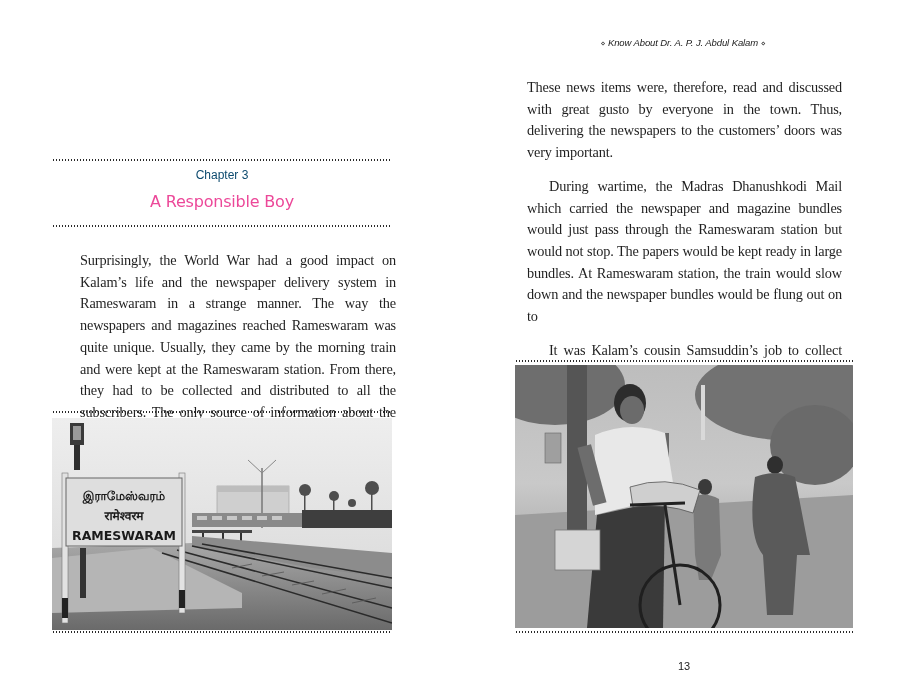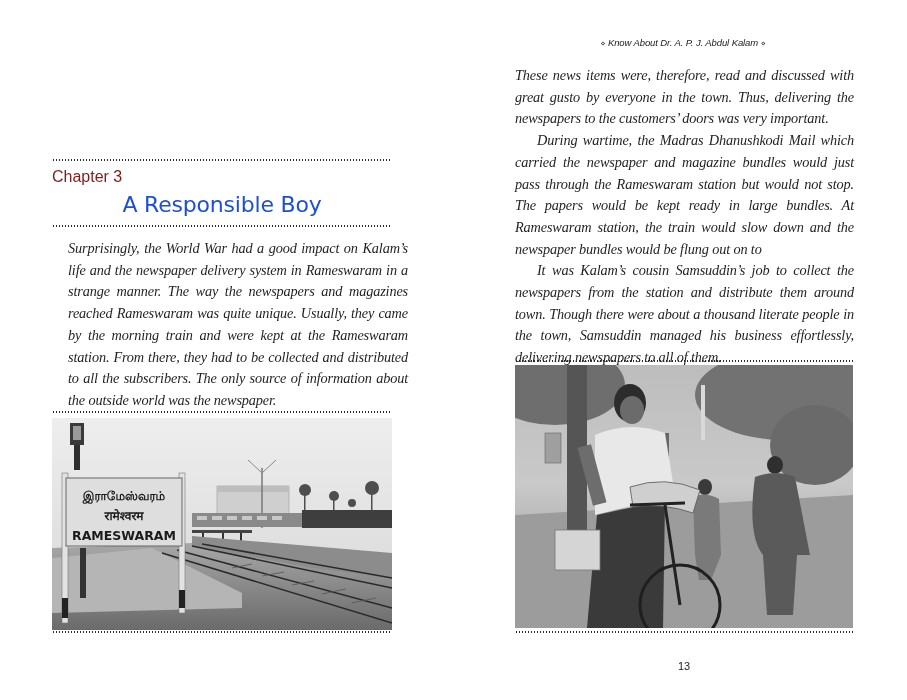--- a/index.html
+++ b/index.html
@@ -18,34 +18,34 @@
   }
   .running-head .orn { font-style:normal; font-size:8px; color:#333; }
 
   .dots {
     position:absolute; height:2px;
     background-image: radial-gradient(circle, #2a2a2a 0.9px, transparent 1.1px);
     background-size:3px 2px; background-repeat:repeat-x;
   }
 
   .chapter-label {
-    position:absolute; left:52px; width:340px; top:168px; 
-    font-family:"Liberation Sans", "DejaVu Sans", sans-serif; font-size:16px; color:#7f1d1d;
+    position:absolute; left:52px; width:340px; top:168px; text-align:center;
+    font-family:"Liberation Sans", "DejaVu Sans", sans-serif; font-size:12px; color:#0c4a6e;
   }
   .chapter-title {
     position:absolute; left:52px; width:340px; top:192px; text-align:center;
-    font-family:"DejaVu Sans", "Liberation Sans", sans-serif; font-size:22px; color:#1d4ed8;
+    font-family:"DejaVu Sans", "Liberation Sans", sans-serif; font-size:16px; color:#ec4899;
     letter-spacing:-0.2px;
   }
 
   .text-block {
     position:absolute; font-size:14.3px; line-height:21.7px; text-align:justify;
     color:#1f1f1f; letter-spacing:-0.15px;
   }
-  .text-block p { margin:0;font-style:italic; }
+  .text-block p { margin:12px; }
   .text-block p.indent { text-indent:22px; }
   .left-text { left:68px; width:340px; top:238px; }
   .right-text { left:515px; width:339px; top:65px; }
 
   .photo { position:absolute; overflow:hidden; }
   .photo-station { left:52px; top:418px; width:340px; height:212px; background:#a3a3a3; }
   .photo-boy { left:515px; top:365px; width:338px; height:263px; background:#9a9a9a; }
 
   .page-number {
     position:absolute; top:660px; left:669px; width:30px; text-align:center;

